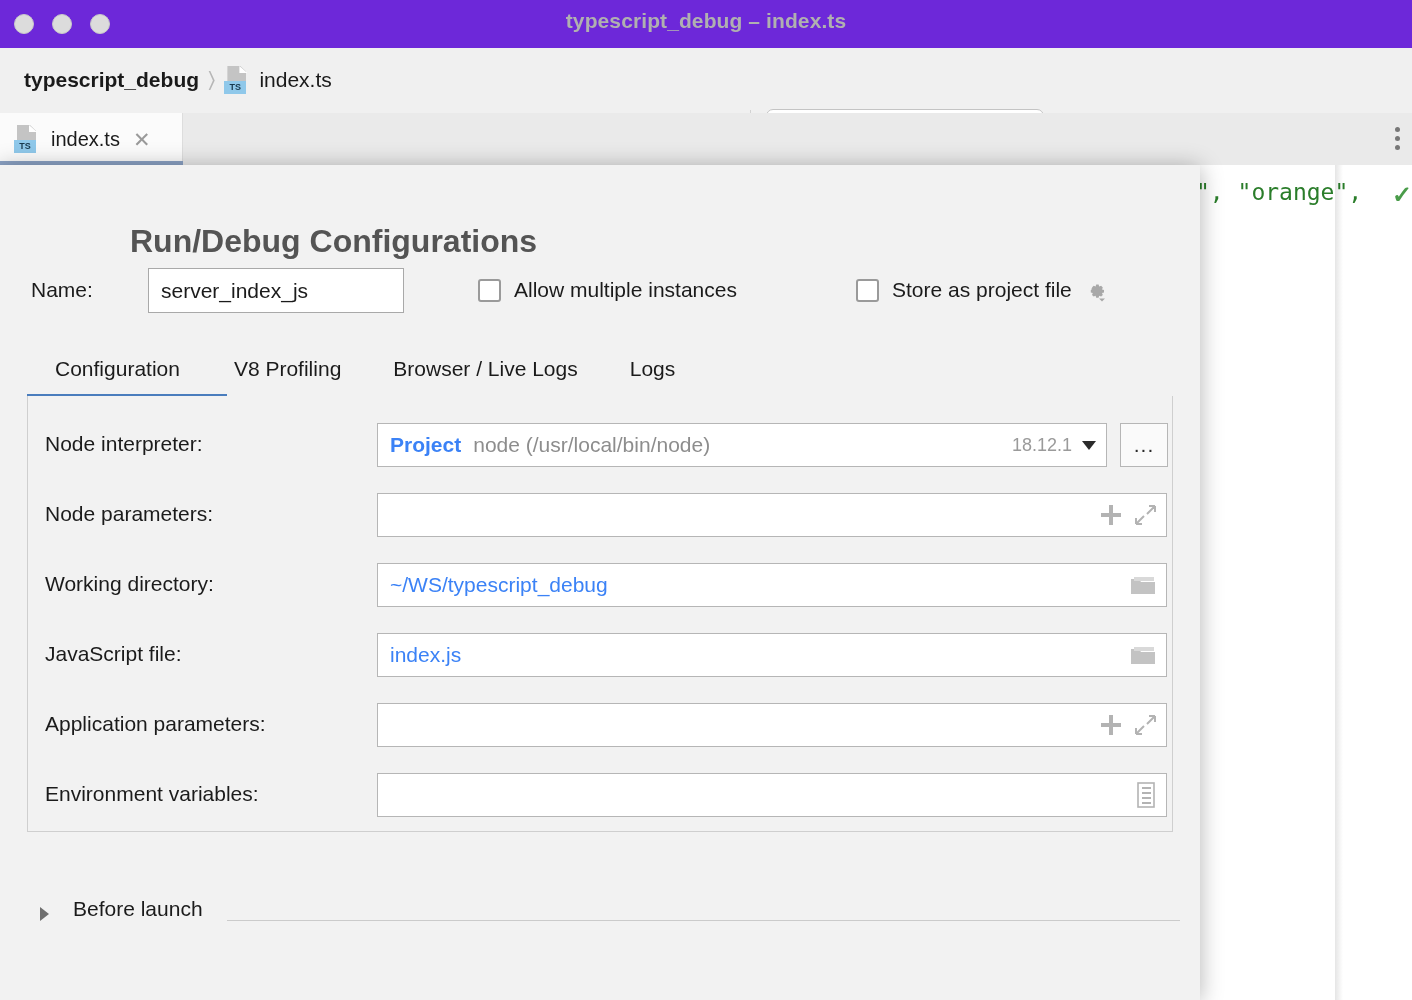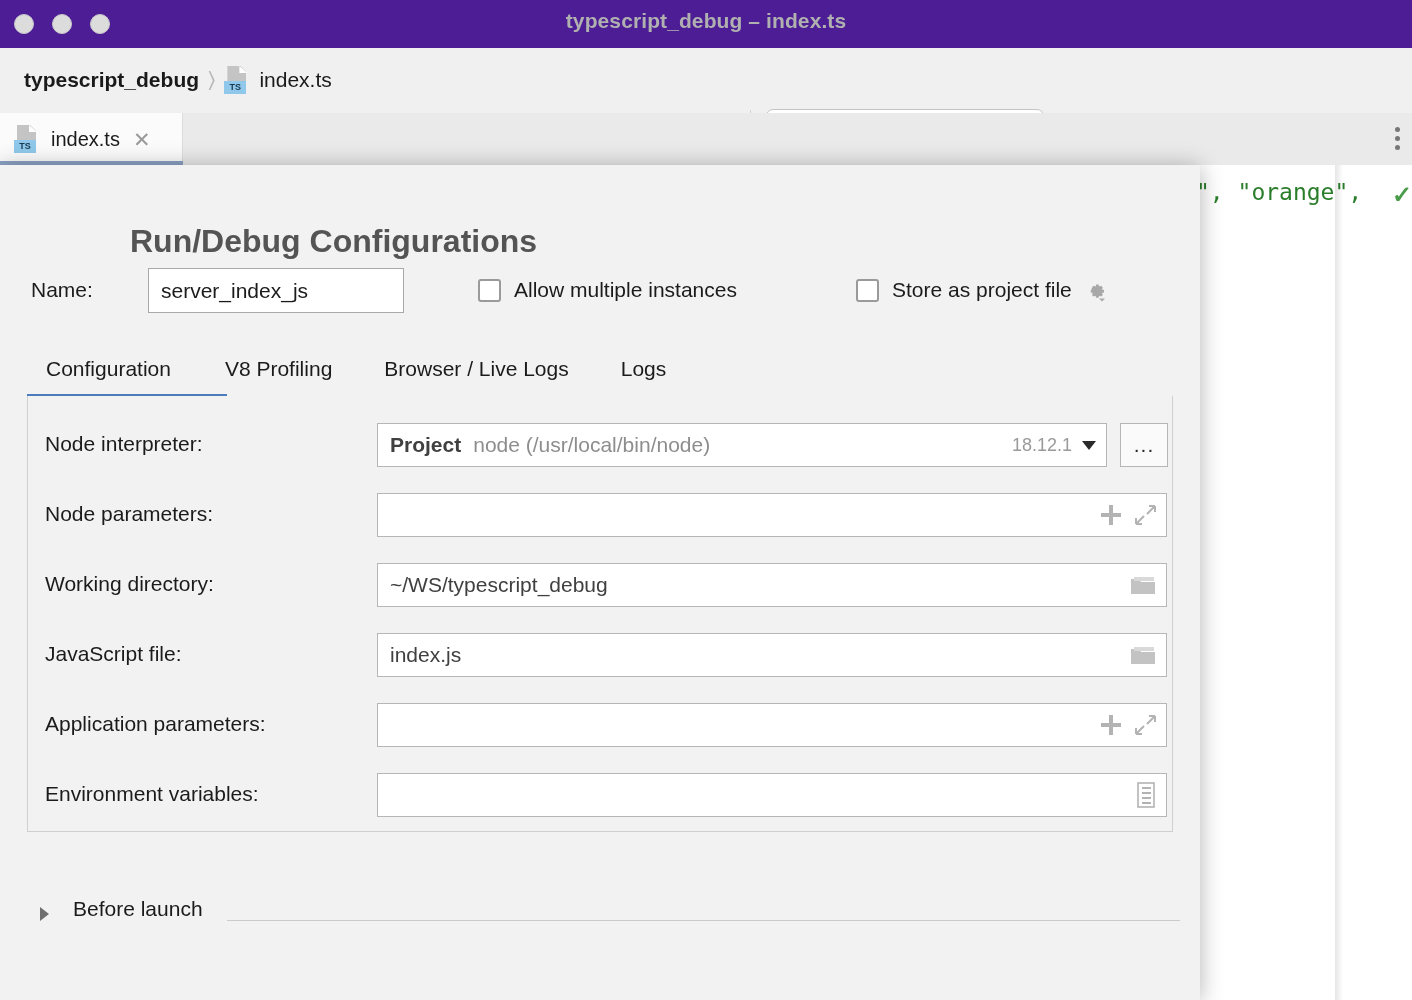--- a/index.html
+++ b/index.html
@@ -8,21 +8,21 @@
     overflow: hidden;
     background: #ffffff;
     font-family: "Liberation Sans", sans-serif;
     -webkit-font-smoothing: antialiased;
   }
   #root { position: relative; width: 1412px; height: 1000px; background: #f2f2f2; }
 
   
   .titlebar {
     position: absolute; left: 0; top: 0; width: 1412px; height: 48px;
-    background: #4c1d95;
+    background: #6d28d9;
     display: flex; align-items: center;
   }
   .traffic { position: absolute; left: 14px; top: 14px; display: flex; gap: 18px; }
   .tl { width: 20px; height: 20px; border-radius: 50%; background: #dcdcdc; border: 1px solid #c9c9c9; box-sizing: border-box; }
   .wintitle {
     position: absolute; left: 0; right: 0; top: 9px;
     text-align: center; font-size: 21px; font-weight: bold;
     color: #b0b0b0; letter-spacing: .1px;
   }
 
@@ -133,41 +133,41 @@
     background: #ffffff; border: 1px solid #a9a9a9; box-sizing: border-box;
     display: flex; align-items: center; padding-left: 12px;
     font-size: 21px; color: #1b1b1b;
   }
   .cb-wrap { position: absolute; display: flex; align-items: center; top: 10px; }
   .cbox { width: 23px; height: 23px; border: 2px solid #9a9a9a; border-radius: 3px; background: #fff; box-sizing: border-box; }
   .cb-label { font-size: 21px; color: #1b1b1b; margin-left: 13px; white-space: nowrap; }
   .gear { margin-left: 11px; width: 24px; height: 24px; }
 
   
-  .dlg-tabs { position: absolute; left: 18px; top: 348px; width: 1146px; height: 48px; display: flex; align-items: flex-start; }
+  .dlg-tabs { position: absolute; left: 27px; top: 348px; width: 1146px; height: 48px; display: flex; align-items: flex-start; }
   .dlg-tab { font-size: 21px; color: #1b1b1b; padding: 0 26px; height: 42px; line-height: 42px; white-space: nowrap; }
   .dlg-tab.active { font-weight: normal; }
   .tab-underline { position: absolute; left: 27px; top: 394px; width: 200px; height: 4px; background: #4a7dbd; }
   .tab-rule { position: absolute; left: 27px; top: 396px; width: 1146px; height: 1px; background: #cfcfcf; }
 
   
   .panel {
     position: absolute; left: 27px; top: 396px; width: 1146px; height: 436px;
     border: 1px solid #cfcfcf; border-top: none; box-sizing: border-box;
     background: #f2f2f2;
   }
 
   .frow { position: absolute; left: 17px; width: 1112px; height: 44px; }
   .flabel { position: absolute; left: 0; top: 9px; font-size: 21px; color: #1b1b1b; white-space: nowrap; }
   .fctl {
     position: absolute; left: 332px; top: 0; width: 790px; height: 44px;
     background: #ffffff; border: 1px solid #b6b6b6; box-sizing: border-box;
     display: flex; align-items: center; padding: 0 10px 0 12px;
   }
-  .fval { font-size: 21px; color: #404040; white-space: nowrap; }
+  .fval { font-size: 21px; color: #3b82f6; white-space: nowrap; }
   .fval.bold { font-weight: bold; }
   .fval.muted { color: #8d8d8d; }
   .flex-sp { flex: 1; }
   .fver { font-size: 18px; color: #9a9a9a; margin-right: 10px; }
   .small-caret { width: 0; height: 0; border-left: 7px solid transparent; border-right: 7px solid transparent; border-top: 9px solid #2b2b2b; }
   .ellipsis-btn {
     position: absolute; left: 1094px; top: 0; width: 48px; height: 44px;
     background: #fafafa; border: 1px solid #b6b6b6; box-sizing: border-box;
     display: flex; align-items: center; justify-content: center;
     font-size: 21px; color: #2b2b2b; letter-spacing: 1px; line-height: 10px;

